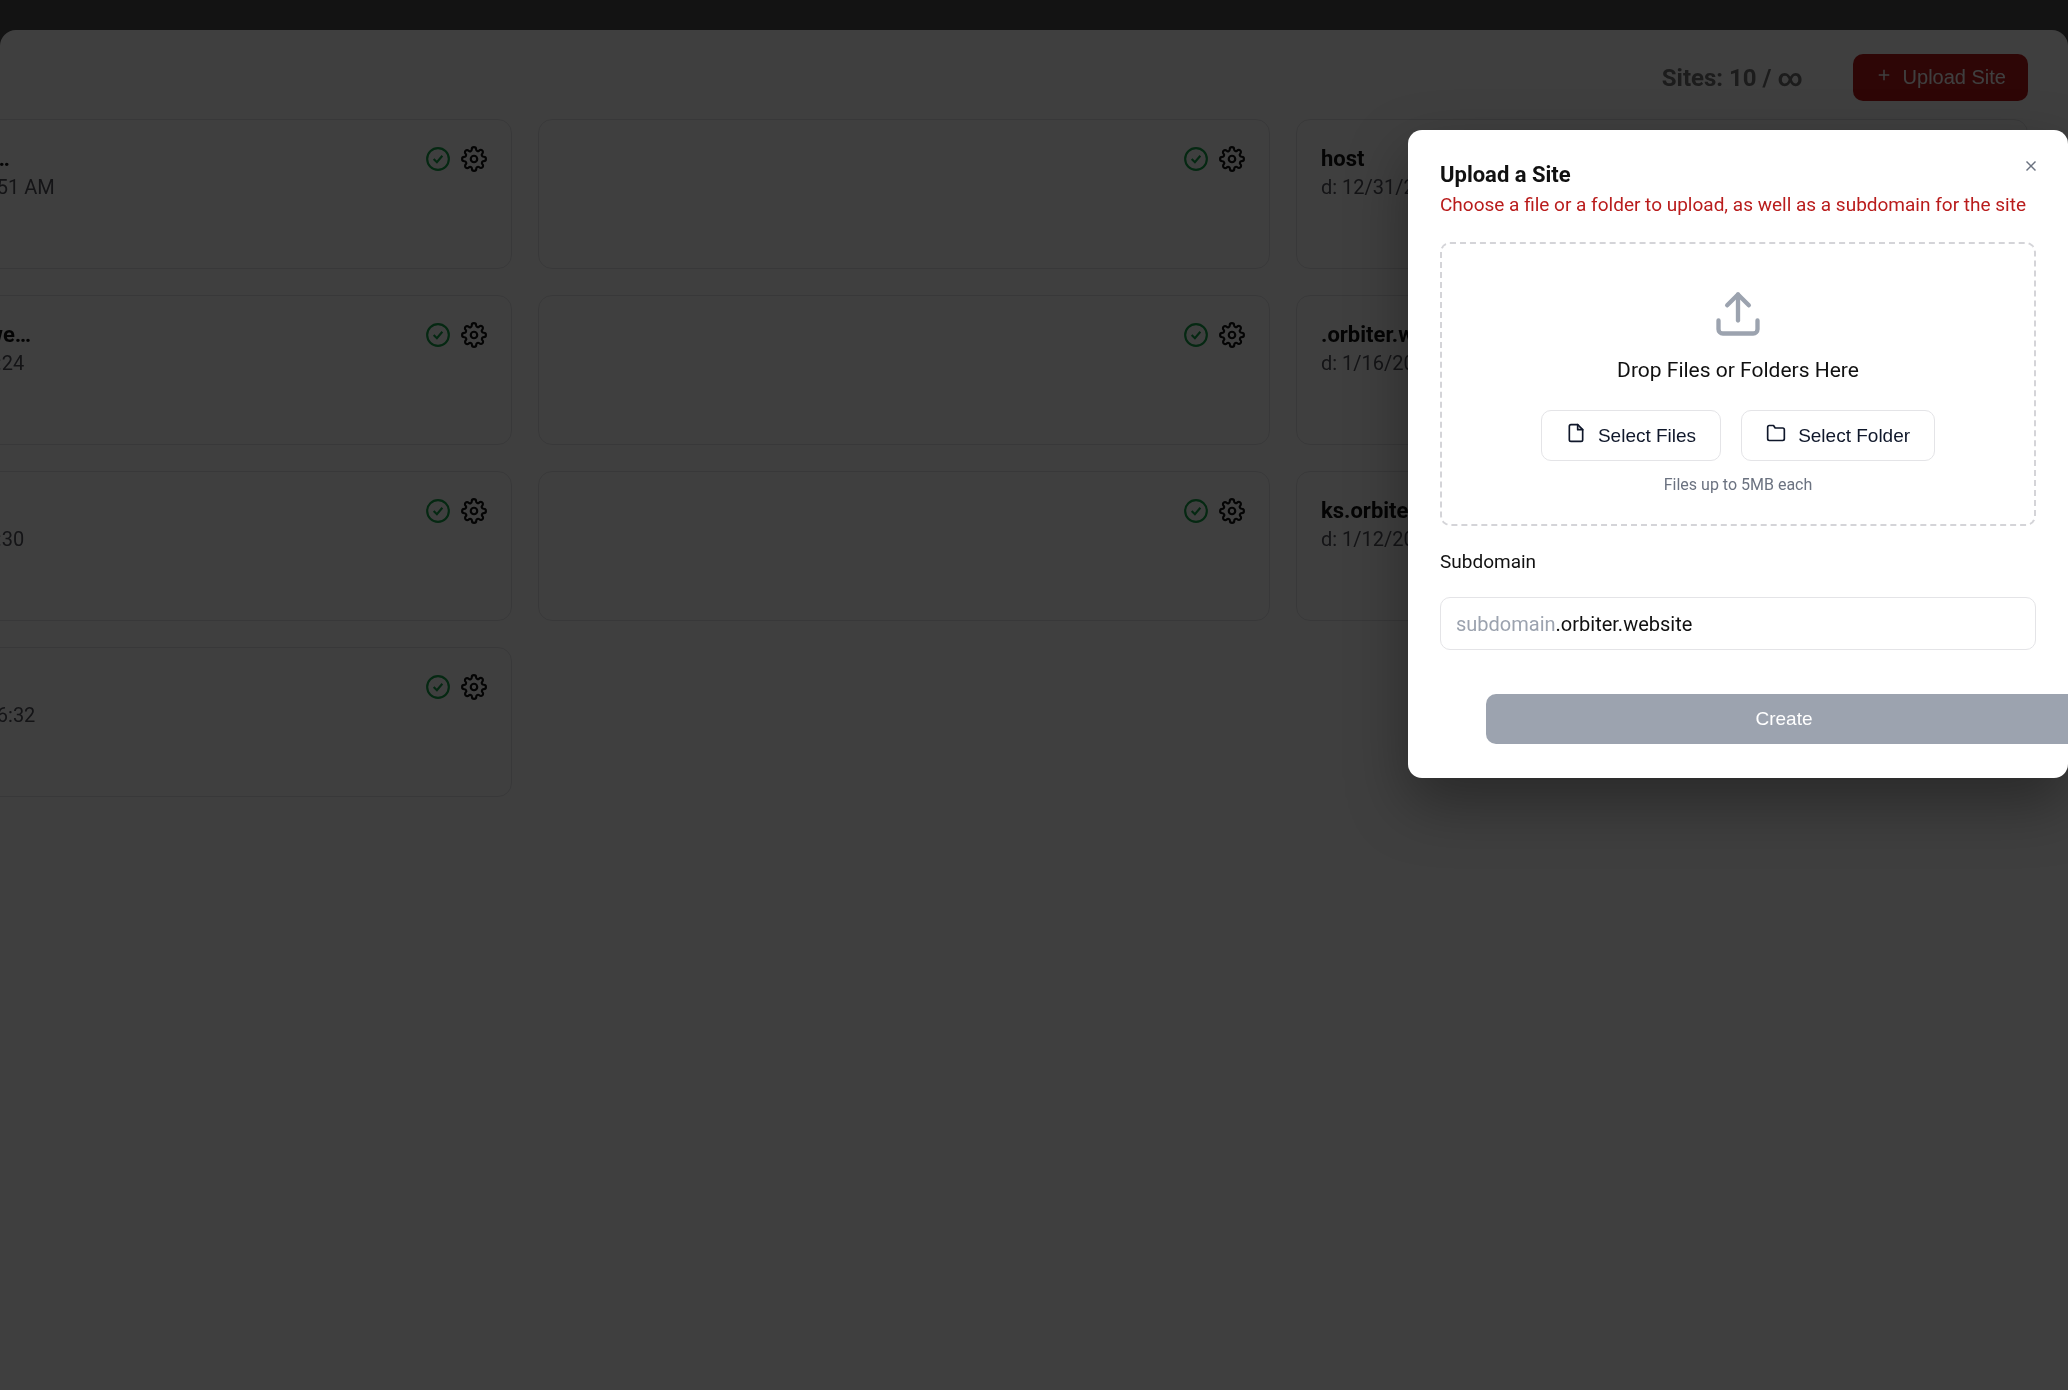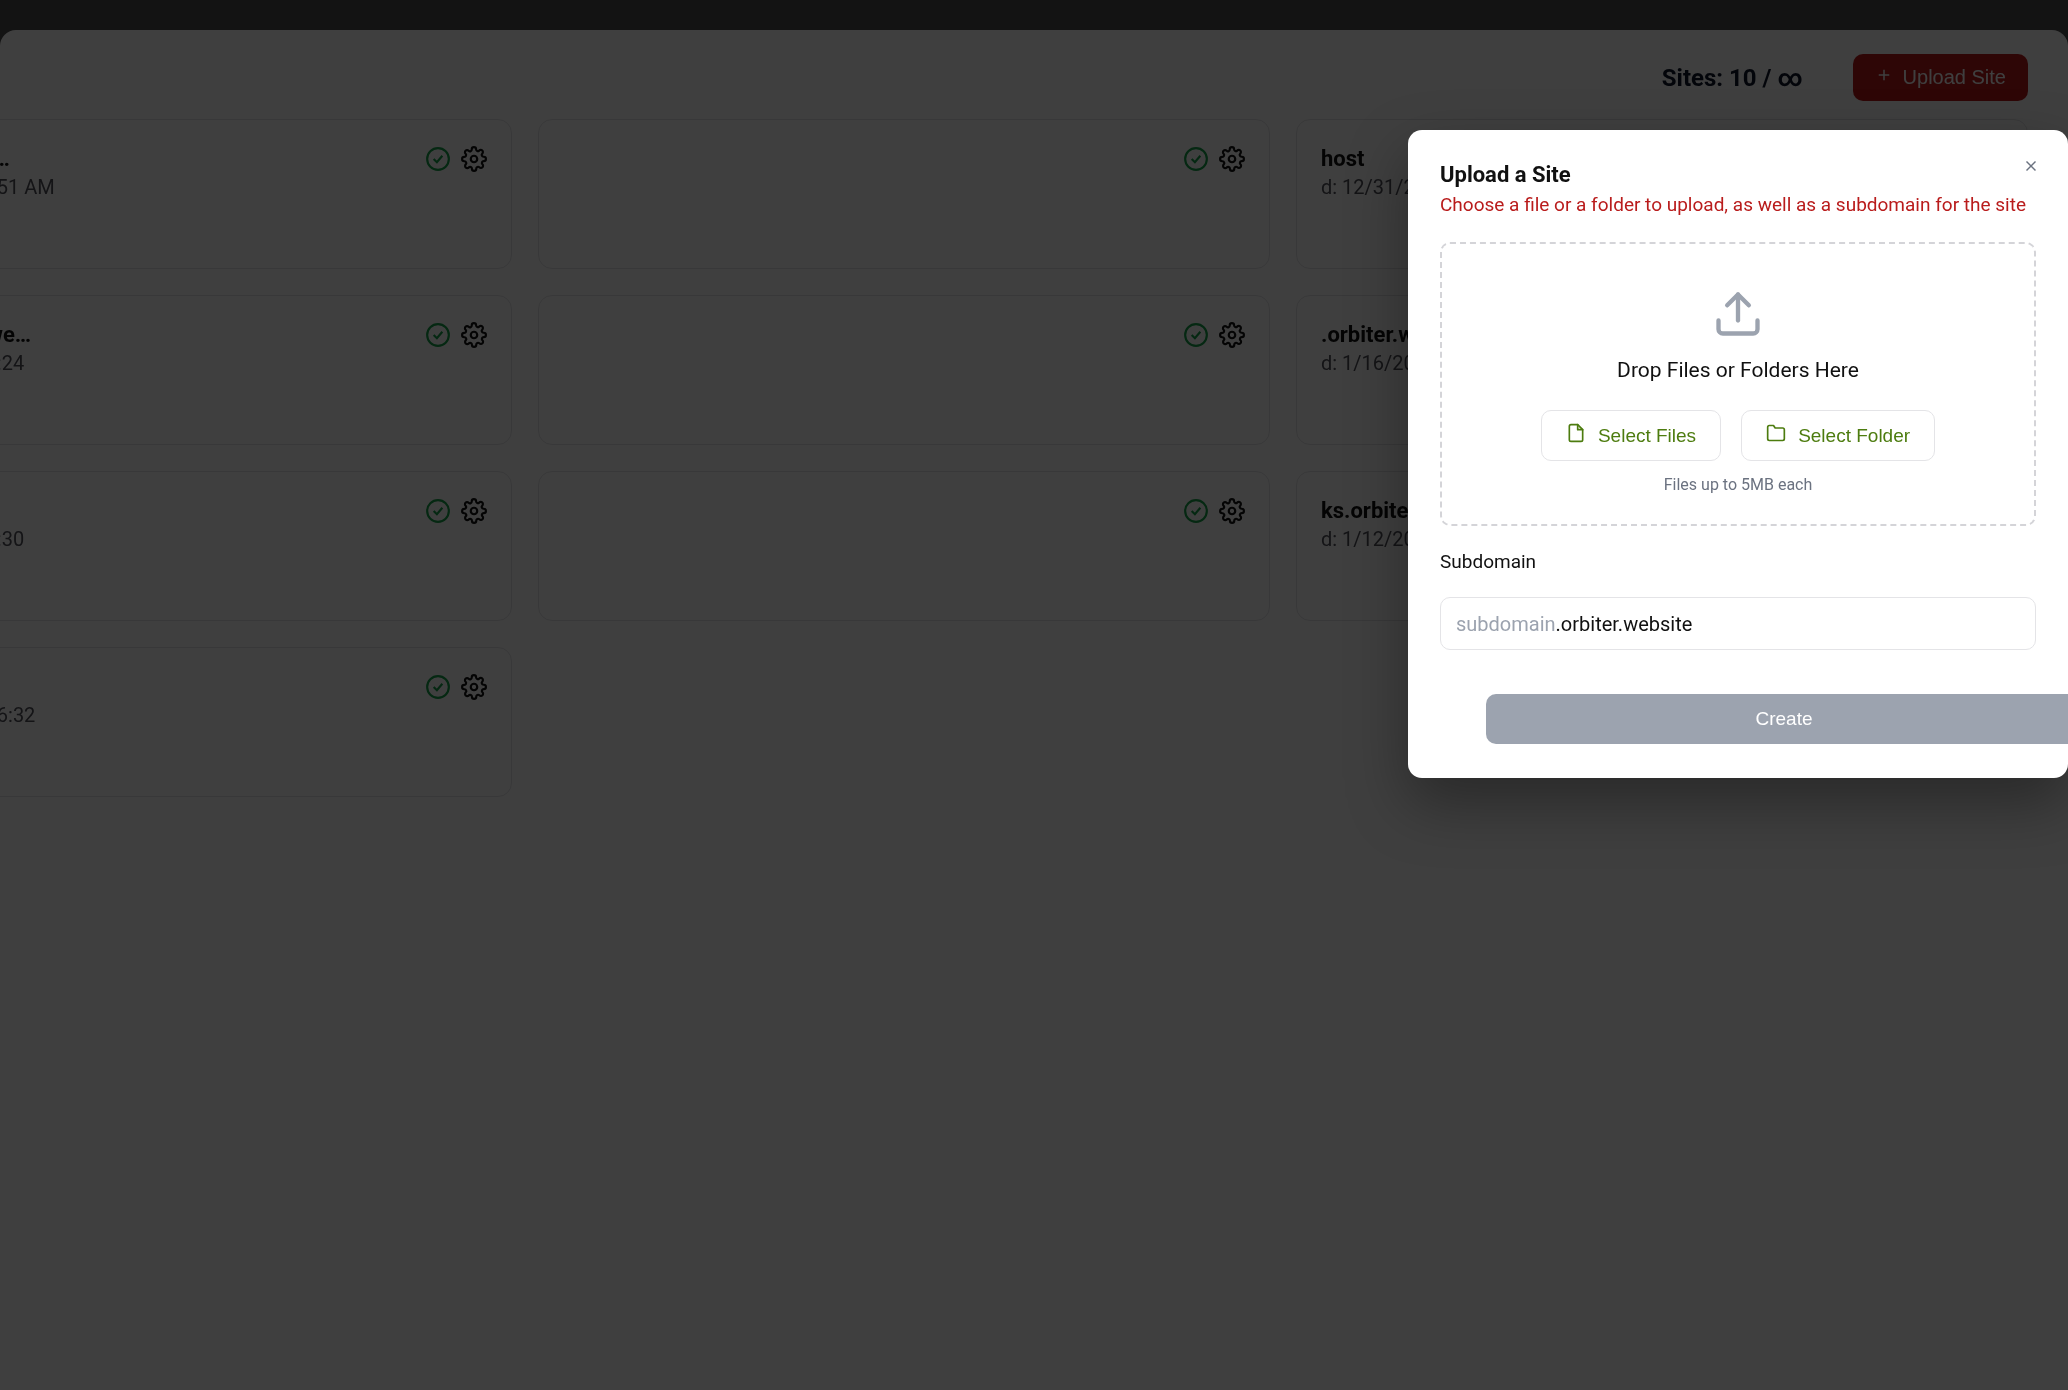--- a/index.html
+++ b/index.html
@@ -30,21 +30,21 @@
   .header-row {
     display: flex;
     justify-content: flex-end;
     align-items: center;
     gap: 28px;
     padding: 0 40px 18px 40px;
   }
   .sites-count {
     font-size: 24px;
     font-weight: 700;
-    color: #0f172a;
+    color: #737373;
   }
   .upload-btn {
     background: #b91c1c;
     color: #fff;
     border: none;
     border-radius: 10px;
     padding: 12px 22px;
     font-size: 20px;
     font-weight: 500;
     display: flex;
@@ -164,21 +164,21 @@
   .dz-btn {
     border: 1px solid #e4e4e7;
     background: #fff;
     border-radius: 10px;
     padding: 12px 24px;
     font-size: 19px;
     display: flex;
     align-items: center;
     gap: 12px;
     cursor: pointer;
-    color: #4d7c0f;
+    color: #0f172a;
   }
   .dz-btn svg { width: 20px; height: 20px; }
   .dz-hint {
     font-size: 16px;
     color: #6b7280;
     margin-top: 14px;
   }
   .field-label {
     font-size: 19px;
     color: #111;

